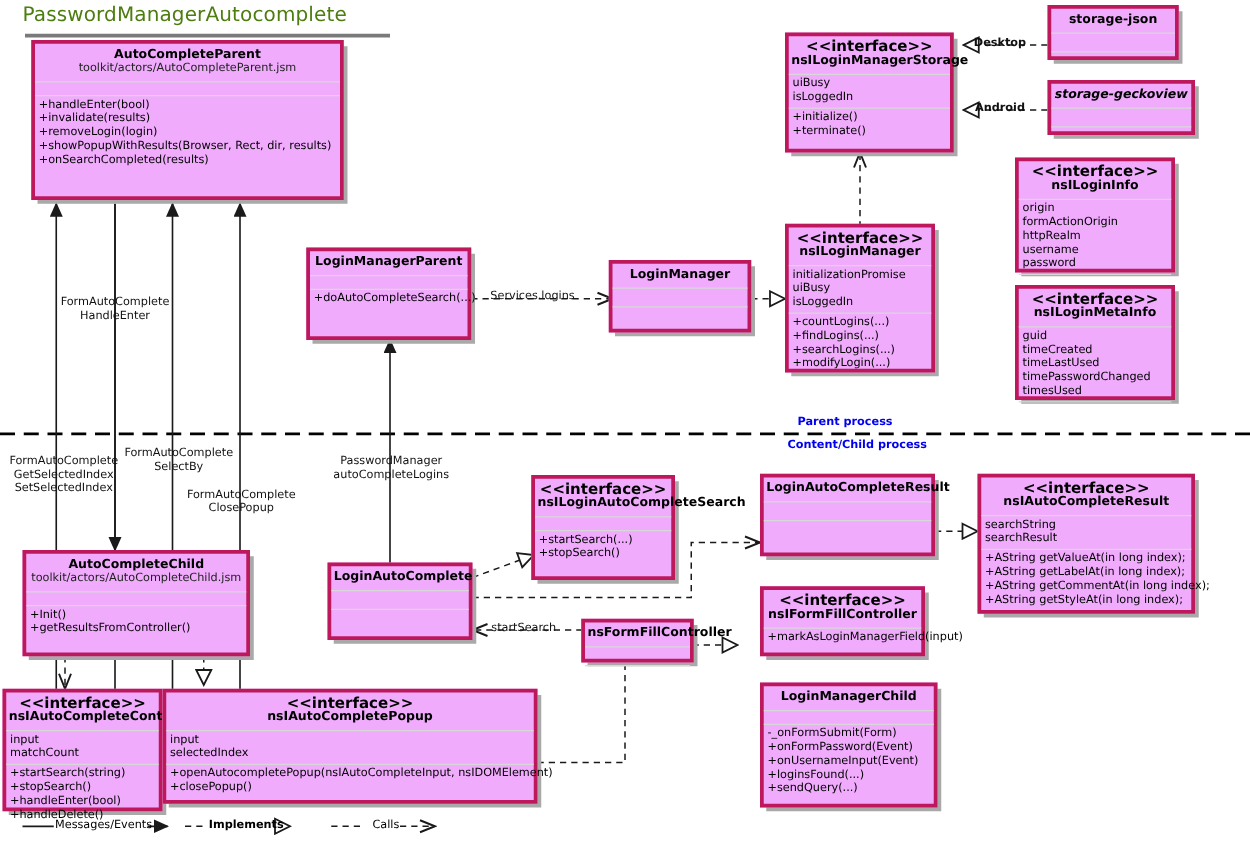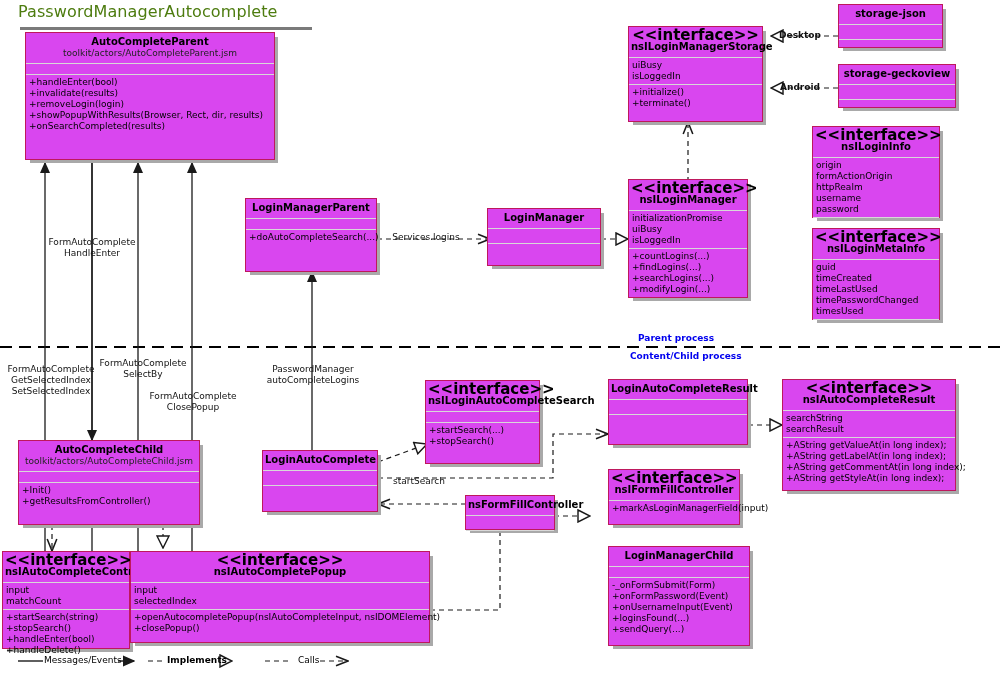--- a/index.html
+++ b/index.html
@@ -3,24 +3,24 @@
 <meta charset="utf-8">
 <style>
   html,body{margin:0;padding:0;background:#fff;}
   body{width:1000px;height:693px;position:relative;font-family:"DejaVu Sans","Liberation Sans",sans-serif;color:#000;overflow:hidden;}
   #canvas{position:absolute;left:0;top:0;width:1000px;height:693px;}
   .svglayer{position:absolute;left:0;top:0;width:1000px;height:693px;pointer-events:none;}
 
   .title{position:absolute;left:18px;top:2px;font-size:16px;color:#4d7c0f;letter-spacing:0.1px;}
   .titlerule{position:absolute;left:20px;top:27px;width:292px;height:3px;background:#7a7a7a;}
 
-  .umlbox{position:absolute;background:#d946ef;border:1px solid #be185d;box-sizing:border-box;
+  .umlbox{position:absolute;background:#f0abfc;border:3px solid #be185d;box-sizing:border-box;
           box-shadow:4px 4px 0 -1px #a9a9a9;}
   .umlbox .hdr{text-align:center;padding:3px 2px 4px 2px;border-bottom:1px solid #d8d8d8;}
-  .umlbox .stereo{font-size:15px;font-weight:bold;line-height:11px;}
+  .umlbox .stereo{font-size:12px;font-weight:bold;line-height:11px;}
   .umlbox .cname{font-size:10px;font-weight:bold;line-height:12px;}
   .umlbox .sub{font-size:9px;font-weight:normal;line-height:11px;color:#222;}
   .umlbox .attrs{padding:2px 3px 2px 3px;border-bottom:1px solid #d8d8d8;min-height:6px;}
   .umlbox .ops{padding:2px 3px 2px 3px;min-height:6px;}
   .umlbox .row{font-size:9px;line-height:11px;white-space:nowrap;}
   .umlbox.empty .attrs{min-height:10px;}
   .umlbox.empty .ops{min-height:14px;}
 
   .edgelabel{position:absolute;font-size:9px;line-height:11px;text-align:center;color:#111;background:transparent;}
   .edgelabel.b{font-weight:bold;}
@@ -108,21 +108,21 @@
 SetSelectedIndex</div>
   <div class="edgelabel" style="left:93px;top:358px;width:100px;white-space:pre;">FormAutoComplete
 SelectBy</div>
   <div class="edgelabel" style="left:143px;top:391px;width:100px;white-space:pre;">FormAutoComplete
 ClosePopup</div>
   <div class="edgelabel" style="left:386px;top:232px;width:80px;">Services.logins</div>
   <div class="edgelabel b" style="left:776px;top:30px;width:48px;">Desktop</div>
   <div class="edgelabel b" style="left:776px;top:82px;width:48px;">Android</div>
   <div class="edgelabel" style="left:258px;top:364px;width:110px;white-space:pre;">PasswordManager
 autoCompleteLogins</div>
-  <div class="edgelabel" style="left:389px;top:476px;width:60px;">startSearch</div>
+  <div class="edgelabel" style="left:389px;top:498px;width:60px;">startSearch</div>
 
   <div class="umlbox" style="left:25px;top:32px;width:250px;height:128px;">
     <div class="hdr">
       <div class="cname">AutoCompleteParent</div>
       <div class="sub">toolkit/actors/AutoCompleteParent.jsm</div>
     </div>
     <div class="attrs"></div>
     <div class="ops">
       <div class="row">+handleEnter(bool)</div>
       <div class="row">+invalidate(results)</div>
@@ -148,21 +148,21 @@
   </div>
 
   <div class="umlbox empty" style="left:838px;top:4px;width:105px;height:44px;">
     <div class="hdr">
       <div class="cname">storage-json</div>
     </div>
     <div class="attrs"></div>
     <div class="ops"></div>
   </div>
 
-  <div class="umlbox empty" style="left:838px;top:64px;width:118px;height:44px;">
+  <div class="umlbox empty" style="left:838px;top:64px;width:118px;height:44px;font-style:italic;">
     <div class="hdr">
       <div class="cname">storage-geckoview</div>
     </div>
     <div class="attrs"></div>
     <div class="ops"></div>
   </div>
 
   <div class="umlbox" style="left:812px;top:126px;width:128px;height:92px;">
     <div class="hdr">
       <div class="stereo">&lt;&lt;interface&gt;&gt;</div>

